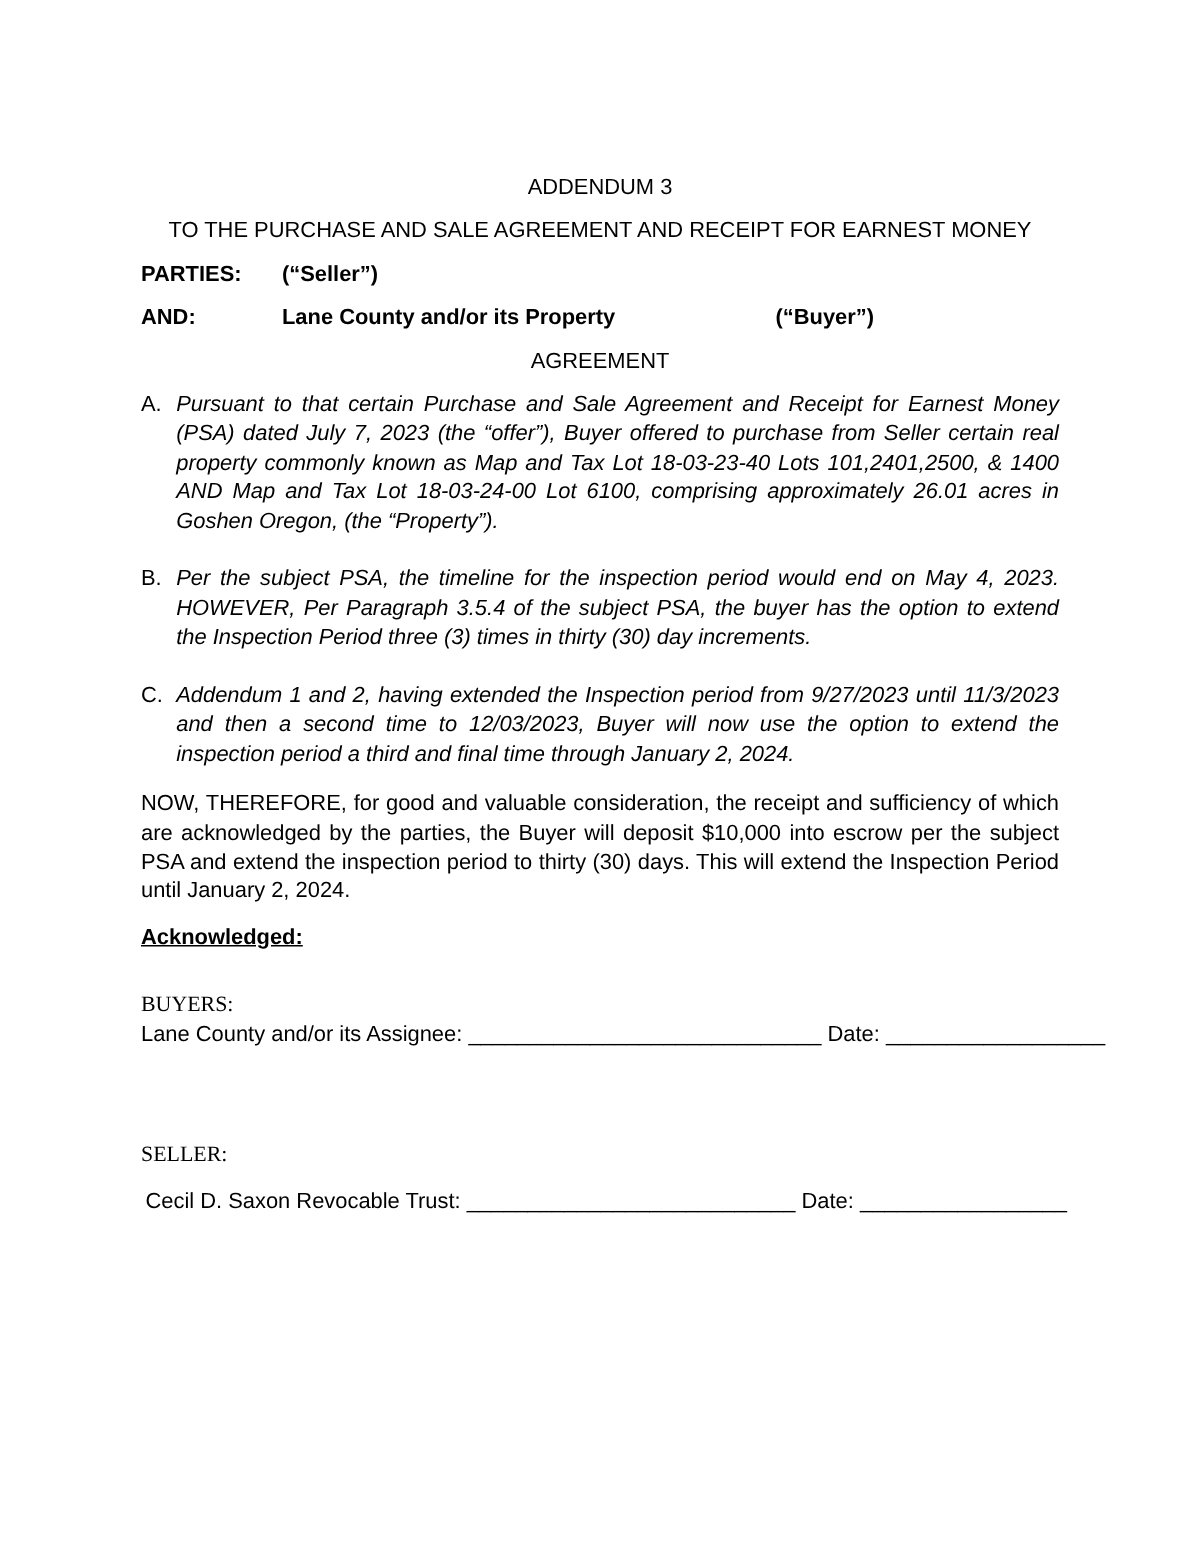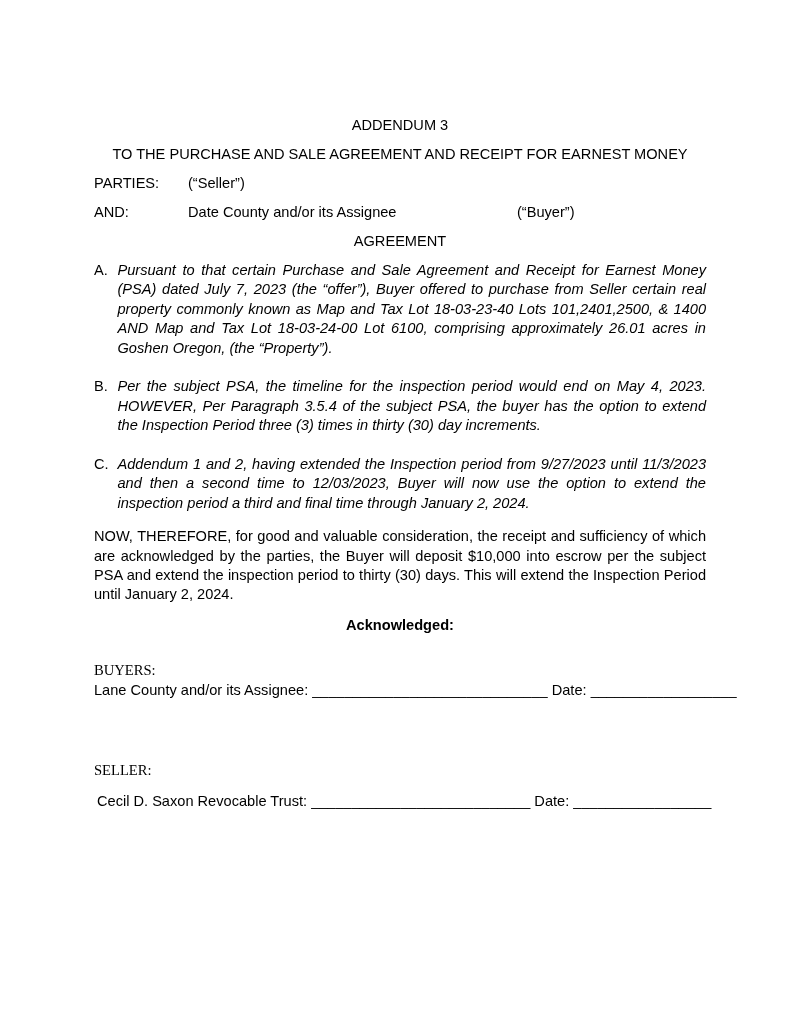--- a/index.html
+++ b/index.html
@@ -27,20 +27,21 @@
   .doc-title,
   .doc-subtitle,
   .recitals-heading {
     text-align: center;
     margin: 0 0 9.6px 0;
     white-space: nowrap;
   }
   .party-row {
     display: flex;
     margin: 0 0 9.6px 0;
+    font-weight: bold;
   }
   .party-label { flex: 0 0 94px; }
   .party-name  { flex: 0 0 329px; }
   .party-role  { flex: 1; }
   .recital {
     display: flex;
     margin: 0 0 19.4px 0;
   }
   .recital-marker {
     flex: 0 0 23.5px;
@@ -50,22 +51,22 @@
     text-align: justify;
     font-style: italic;
   }
   .recital-c { margin-bottom: 14px; }
   .therefore {
     text-align: justify;
     margin: 0 0 11px 0;
   }
   .acknowledged {
     font-weight: bold;
+    text-decoration: underline;
     margin: 0 0 26px 0;
-    text-align: center;
   }
   .sig-block-buyers { margin: 0 0 61px 0; }
   .sig-heading { margin: 0; font-family: Liberation Serif, serif; }
   .sig-line { margin: 0; white-space: nowrap; }
   .sig-line-seller {
     margin-top: 11px;
     padding-left: 3px;
   }
 </style>
 </head>
@@ -77,21 +78,21 @@
 
   <div class="doc-subtitle">TO THE PURCHASE AND SALE AGREEMENT AND RECEIPT FOR EARNEST MONEY</div>
 
   <div class="party-row">
     <span class="party-label">PARTIES:</span>
     <span class="party-role">(“Seller”)</span>
   </div>
 
   <div class="party-row">
     <span class="party-label">AND:</span>
-    <span class="party-name">Date County and/or its Assignee</span>
+    <span class="party-name">Lane County and/or its Property</span>
     <span class="party-role">(“Buyer”)</span>
   </div>
 
   <div class="recitals-heading">AGREEMENT</div>
 
   <div class="recital">
     <span class="recital-marker">A.</span>
     <div class="recital-text">Pursuant to that certain Purchase and Sale Agreement and Receipt for Earnest Money (PSA) dated July 7, 2023 (the “offer”), Buyer offered to purchase from Seller certain real property commonly known as Map and Tax Lot 18-03-23-40 Lots 101,2401,2500, &amp; 1400 AND Map and Tax Lot 18-03-24-00 Lot 6100, comprising approximately 26.01 acres in Goshen Oregon, (the “Property”).</div>
   </div>
 

